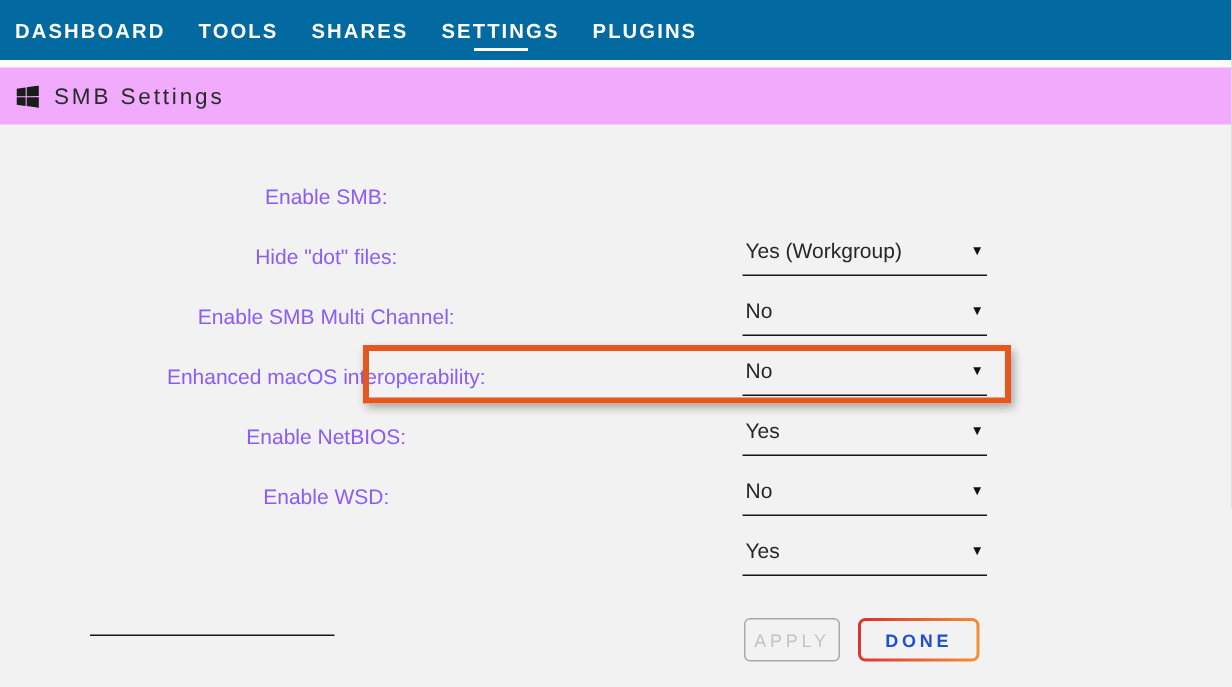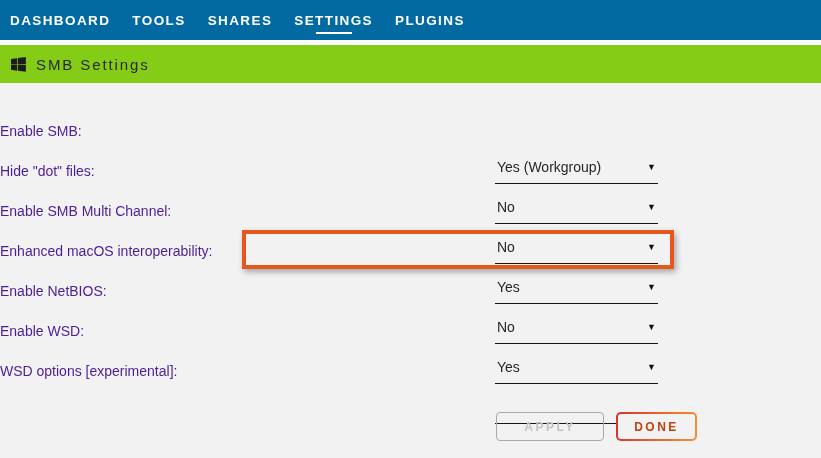--- a/index.html
+++ b/index.html
@@ -18,33 +18,33 @@
     color:#ffffff; font-size:13.5px; font-weight:bold; letter-spacing:1.4px;
     cursor:pointer; white-space:nowrap;
   }
   .nav-item.active::after{
     content:""; position:absolute; left:50%; transform:translateX(-50%);
     bottom:6px; width:36px; height:2px; background:#ffffff;
   }
   
   .strip{ height:5px; background:#fbfbfb; }
   .page-header{
-    height:38px; background:#84cc16; display:flex; align-items:center;
+    height:38px; background:#f0abfc; display:flex; align-items:center;
     padding-left:11px; color:#262626;
   }
   .page-header .win-icon{ width:15px; height:15px; display:inline-block; }
   .page-header .title{
     margin-left:10px; font-size:15px; letter-spacing:1.9px; color:#2a2a2a;
   }
   
   .content{ position:relative; height:375px; }
   .form{ padding-top:28px; }
   .row{ display:flex; height:40px; }
   .row .label{
-    width:435px; text-align:left; font-size:14px; color:#4c1d95;
+    width:435px; text-align:center; font-size:14px; color:#8b5cf6;
     line-height:40px; white-space:nowrap;
   }
   .control{
     margin-left:60px; width:163px; height:33px; position:relative;
     border-bottom:1.4px solid #161616; display:flex; align-items:center;
     cursor:pointer;
     margin-top:40px;
   }
   .control .value{ font-size:14px; color:#262626; padding-left:2px; }
   .control .arrow{
@@ -58,33 +58,33 @@
   }
   
   .highlight-box{
     position:absolute; left:242px; top:147px; width:432px; height:39px;
     border:4px solid #e5571c; box-shadow:2px 3px 6px rgba(0,0,0,0.32);
     pointer-events:none;
   }
   
   .buttons{ position:absolute; left:496px; top:329px; display:flex; gap:12px; }
   .btn-apply{
-    width:108px; height:29px; border:1px solid #a9a9a9; border-radius:4px;
+    width:64px; height:29px; border:1px solid #a9a9a9; border-radius:4px;
     background:transparent; color:#c3c3c3; font-family:"Liberation Sans",sans-serif;
-    font-size:12px; font-weight:bold; letter-spacing:2.5px; cursor:default;
+    font-size:12px; font-weight:normal; letter-spacing:2.5px; cursor:default;
   }
   .btn-done{
     position:relative; width:81px; height:29px; border:none; padding:0;
     border-radius:5px; background:linear-gradient(100deg,#d93030,#f59232);
     cursor:pointer;
   }
   .btn-done .inner{
     position:absolute; inset:2px; background:#f2f2f2; border-radius:3px;
     display:flex; align-items:center; justify-content:center;
-    color:#c2410c; font-family:"Liberation Sans",sans-serif;
+    color:#1d4ed8; font-family:"Liberation Sans",sans-serif;
     font-size:12px; font-weight:bold; letter-spacing:2.5px;
   }
 </style>
 </head>
 <body>
 
 <div class="app">
 
   <div class="nav">
     <div class="nav-item">DASHBOARD</div>
@@ -150,21 +150,20 @@
 
       <div class="row">
         <div class="label">Enable WSD:</div>
         <div class="control">
           <span class="value">Yes</span>
           <span class="arrow">▼</span>
         </div>
       </div>
 
       <div class="row">
-        <div class="label">WSD options [experimental]:</div>
         <div class="control">
           <input type="text" value="" style="">
         </div>
       </div>
 
     </div>
 
     <div class="highlight-box"></div>
 
     <div class="buttons">

